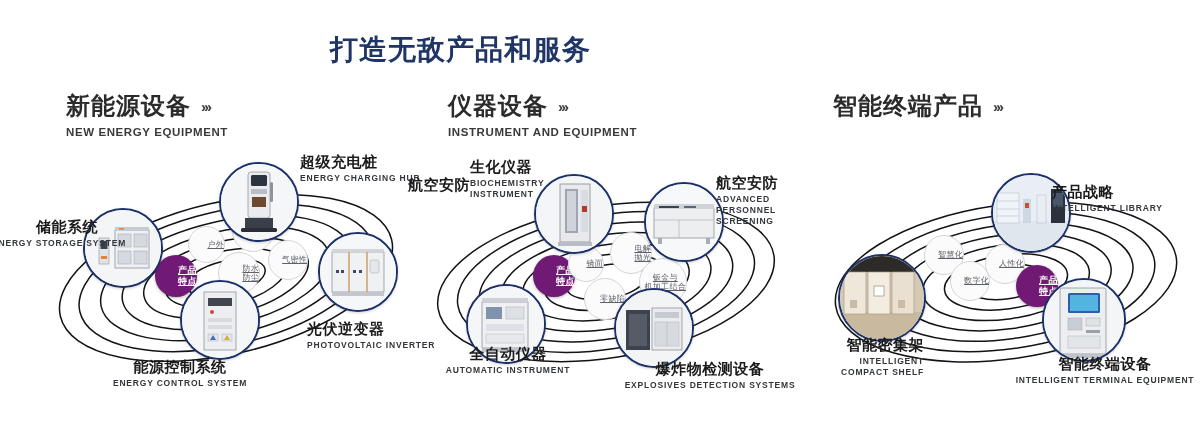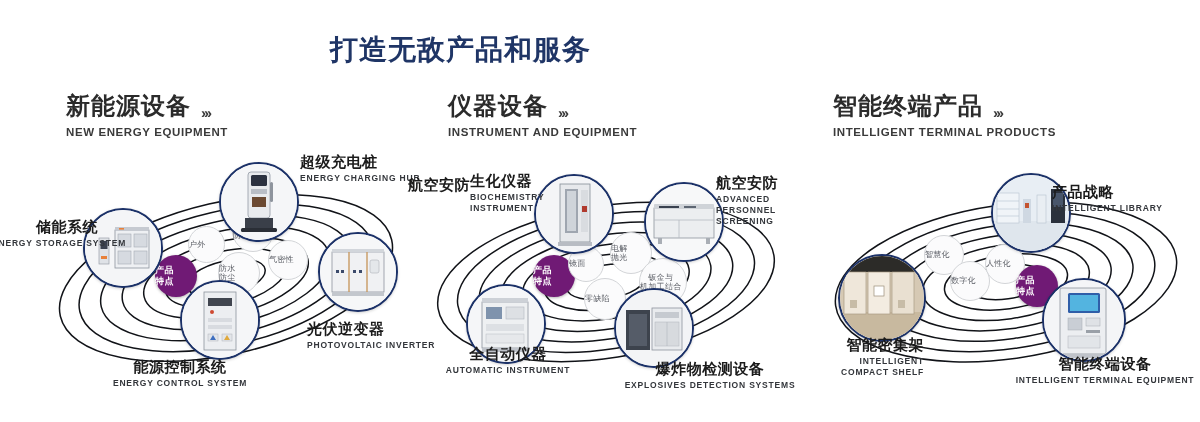--- a/index.html
+++ b/index.html
@@ -25,21 +25,21 @@
   .hdr-sub{
     position:absolute;left:330px;top:30px;
     font-size:28px;font-weight:bold;color:#1f3566;letter-spacing:1px;
     line-height:40px;white-space:nowrap;
   }
 
   
   .sec-head{position:absolute;}
   .sec-cn{
     font-size:24px;font-weight:bold;color:#2b2b2b;letter-spacing:1px;
-    line-height:28px;white-space:nowrap;display:flex;align-items:flex-end;
+    line-height:28px;white-space:nowrap;display:flex;align-items:center;
   }
   .chevs{margin-left:10px;color:#3a3a3a;font-size:15px;letter-spacing:-2px;line-height:15px;}
   .sec-en{
     margin-top:6px;font-size:11.5px;font-weight:bold;color:#3a3a3a;
     letter-spacing:0.6px;white-space:nowrap;
   }
 
   
   .grp{position:absolute;}
   .rings{position:absolute;left:0;top:0;}
@@ -47,23 +47,24 @@
   
   .bub{
     position:absolute;border-radius:50%;border:2.5px solid #1b3168;
     overflow:hidden;background:#f2f4f7;
     box-shadow:0 1px 3px rgba(0,0,0,.18);
   }
 
   
   .feat{
     position:absolute;border-radius:50%;border:1px solid #d3d5d8;
-    background:#fbfbfc;display:flex;align-items:center;justify-content:flex-start;
+    background:#fbfbfc;display:flex;align-items:center;justify-content:flex-end;
     text-align:center;color:#5e6168;font-size:8px;line-height:9.5px;
     letter-spacing:0.3px;
+    text-decoration:underline;
   }
   .feat.core{
     background:#701a75;border:none;color:#ffffff;font-weight:bold;
     font-size:9px;line-height:11px;letter-spacing:0.5px;
     box-shadow:0 1px 3px rgba(0,0,0,.3);
   }
 
   
   .lbl{position:absolute;white-space:nowrap;}
   .lbl .cn{font-size:15px;font-weight:bold;color:#1b1b1b;letter-spacing:0.5px;line-height:18px;}
@@ -96,21 +97,20 @@
       <span class="chevs">›››</span>
     </div>
     <div class="sec-en">INSTRUMENT AND EQUIPMENT</div>
   </div>
 
   <div class="sec-head" style="left:833px;top:92px;">
     <div class="sec-cn">
       <span>智能终端产品</span>
       <span class="chevs">›››</span>
     </div>
-    <div class="sec-en">INTELLIGENT TERMINAL PRODUCTS</div>
   </div>
 
   <div class="grp" style="left:40px;top:160px;width:380px;height:240px;">
 
     <svg class="rings" width="380" height="240" viewBox="0 0 380 240">
       <g transform="translate(186,118) rotate(-13)" fill="none" stroke="#111318" stroke-width="1.5">
         <ellipse rx="40" ry="17"></ellipse>
         <ellipse rx="62" ry="27"></ellipse>
         <ellipse rx="84" ry="37"></ellipse>
         <ellipse rx="106" ry="47"></ellipse>
@@ -304,21 +304,21 @@
         <rect x="39" y="22" width="24" height="6" fill="#c6cad0"></rect>
         <rect x="39" y="32" width="24" height="24" fill="#d7dade" stroke="#b0b5bc" stroke-width="0.5"></rect>
         <line x1="51" y1="32" x2="51" y2="56" stroke="#b0b5bc" stroke-width="0.6"></line>
       </svg>
     </div>
   </div>
 
   <div class="lbl r" style="left:390px;top:176px;width:80px;">
     <div class="cn">航空安防</div>
   </div>
-  <div class="lbl l" style="left:470px;top:172px;width:88px;white-space:normal;">
+  <div class="lbl l" style="left:470px;top:158px;width:88px;white-space:normal;">
     <div class="cn">生化仪器</div>
     <div class="en" style="white-space:normal;">BIOCHEMISTRY INSTRUMENT</div>
   </div>
   <div class="lbl l" style="left:716px;top:174px;width:104px;white-space:normal;">
     <div class="cn">航空安防</div>
     <div class="en" style="white-space:normal;">ADVANCED PERSONNEL SCREENING</div>
   </div>
   <div class="lbl c" style="left:428px;top:345px;width:160px;">
     <div class="cn">全自动仪器</div>
     <div class="en">AUTOMATIC INSTRUMENT</div>

